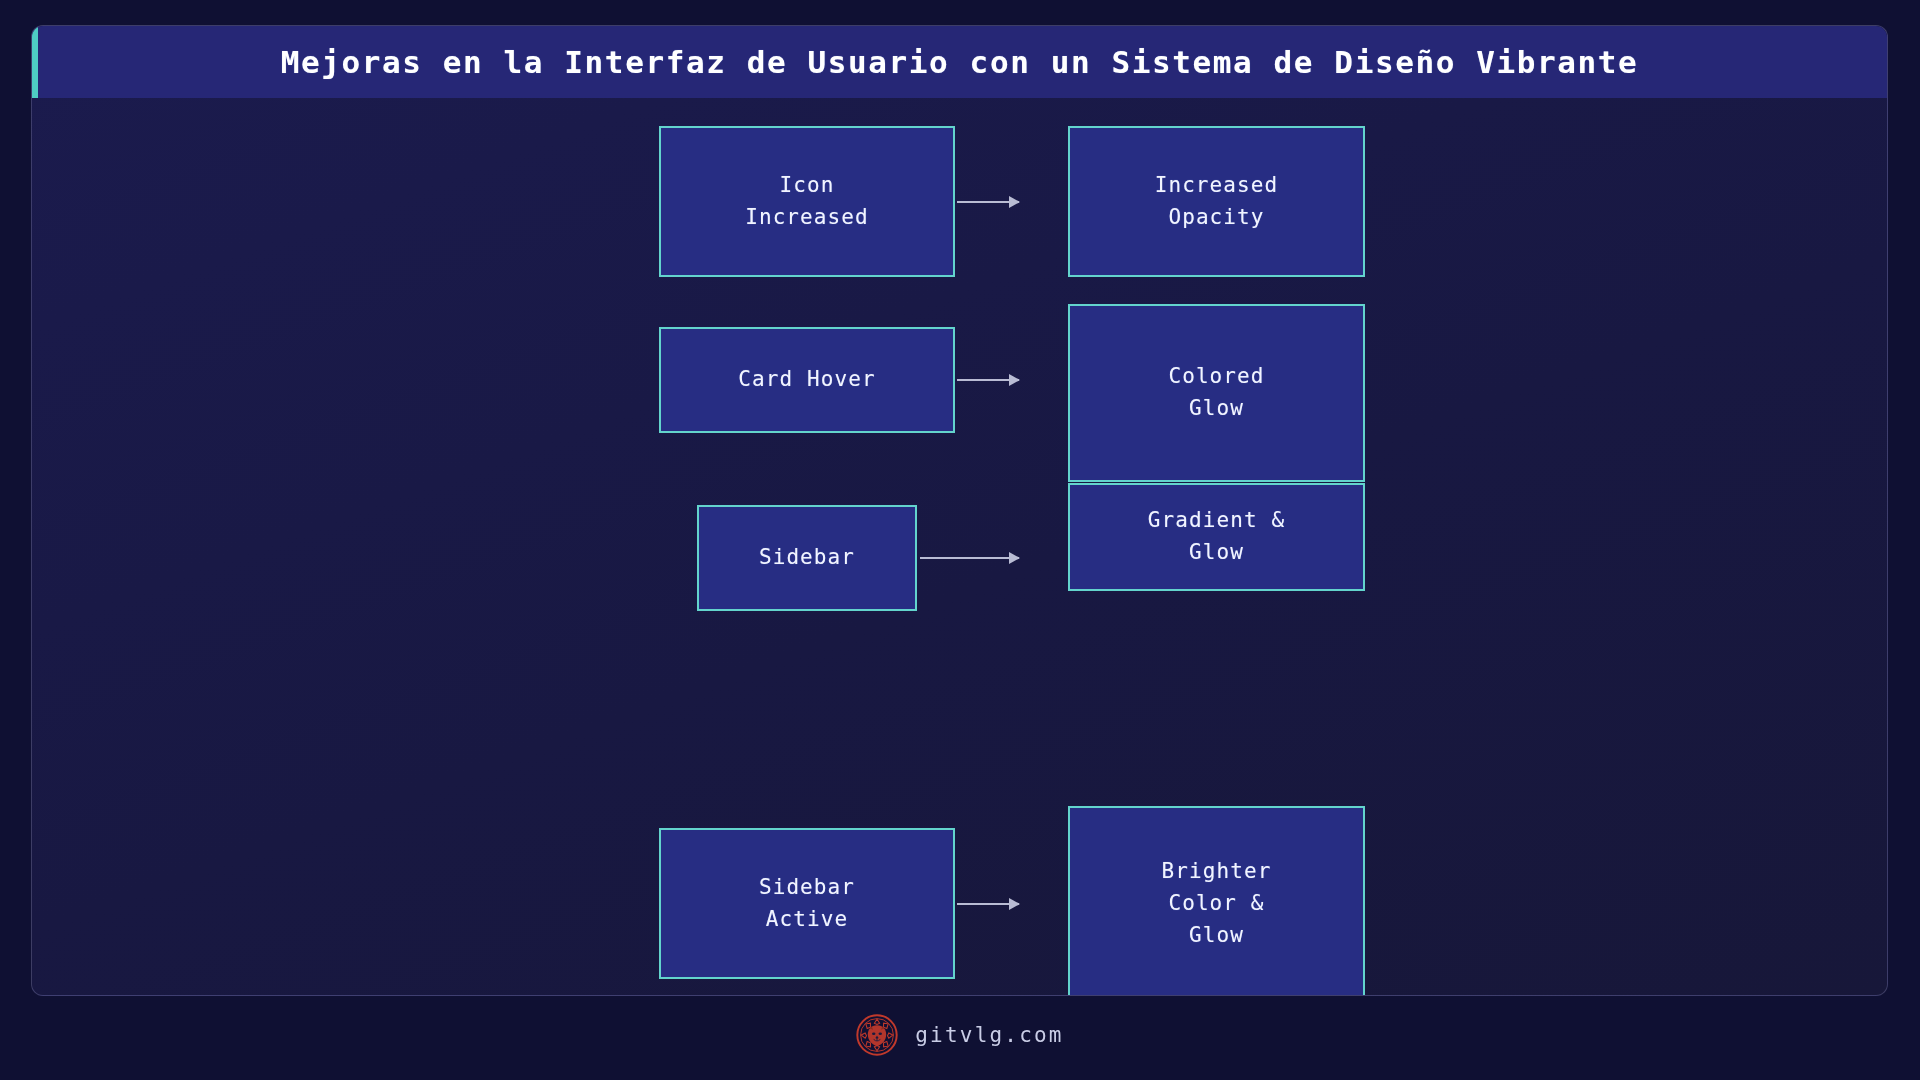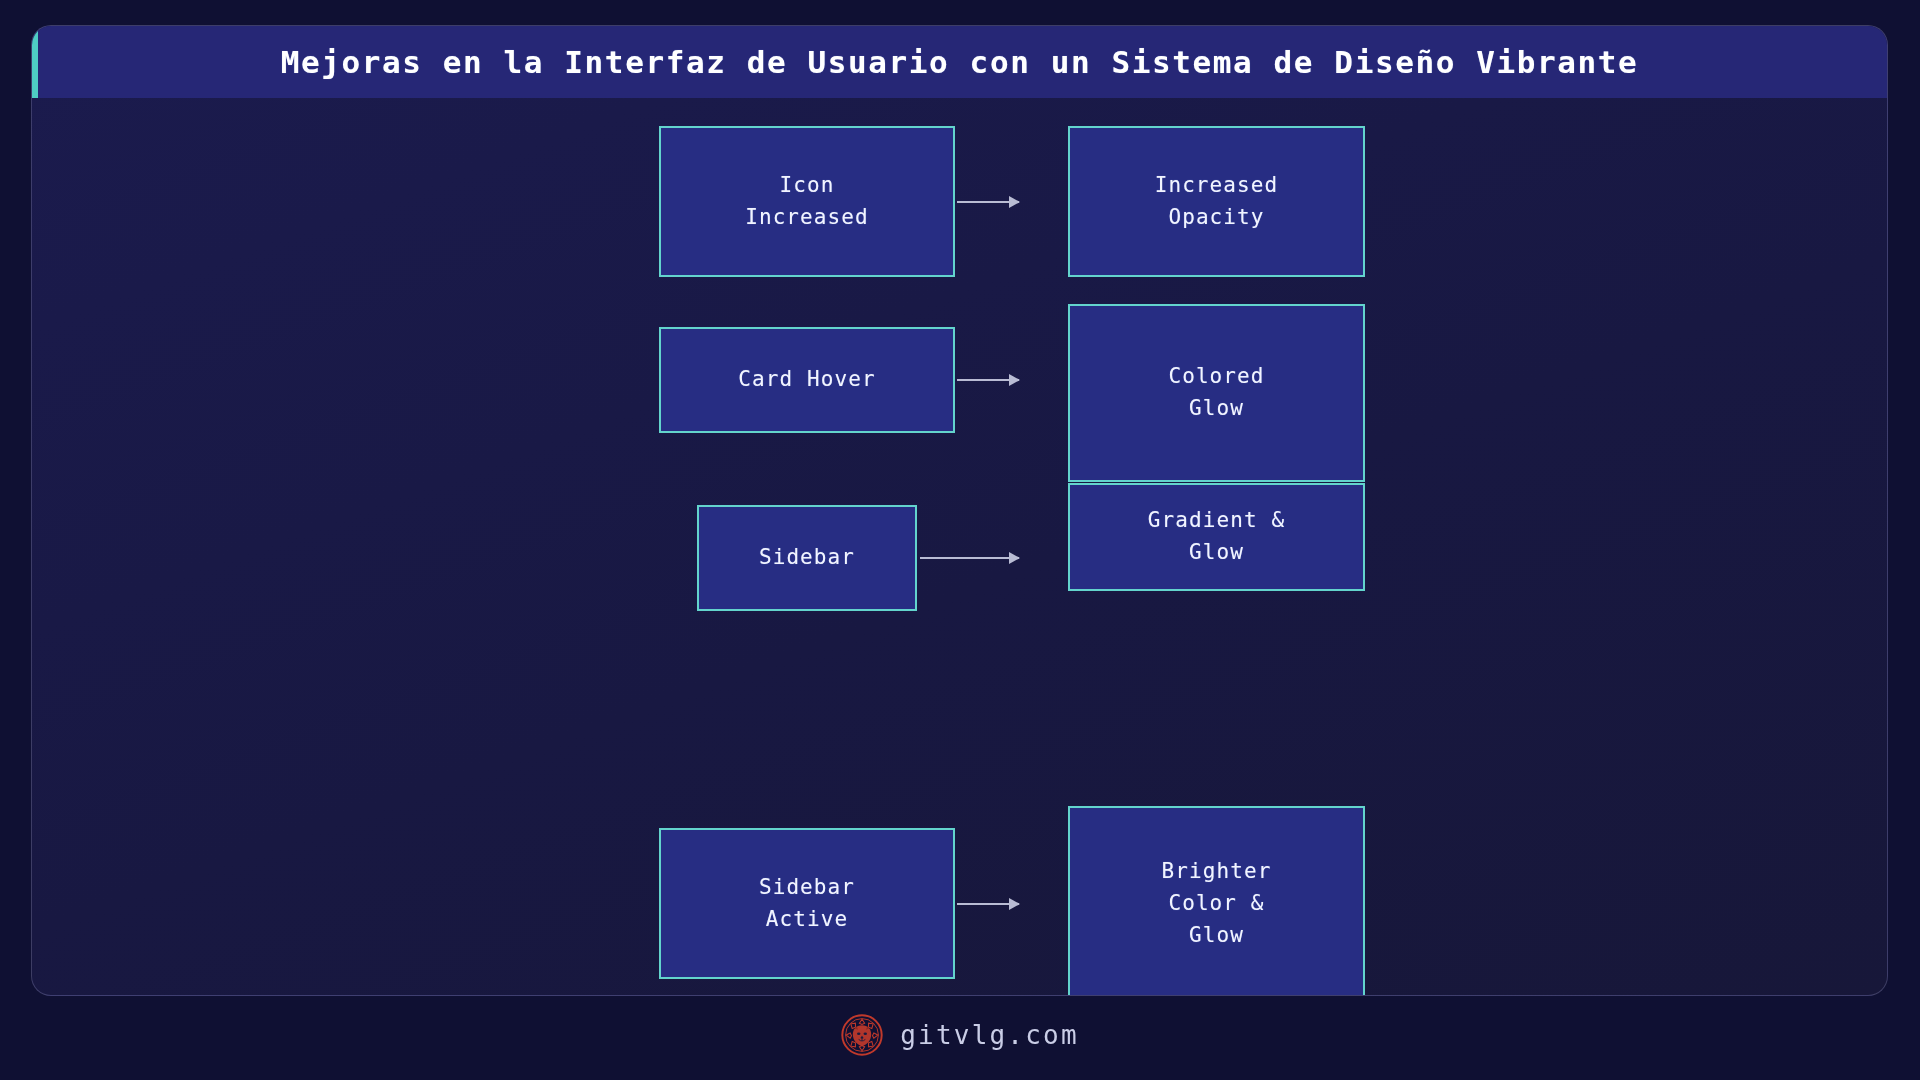--- a/index.html
+++ b/index.html
@@ -17,21 +17,21 @@
     position:relative;
   }
 
   
   .card {
     position:absolute;
     left:31px;
     top:25px;
     width:1857px;
     height:971px;
-    border-radius:20px;
+    border-radius:12px;
     background:linear-gradient(160deg,#1b1b4e 0%,#181842 55%,#171739 100%);
     border:1px solid rgba(150,150,200,0.30);
     overflow:hidden;
   }
 
   
   .header {
     position:absolute;
     left:0;
     top:0;
@@ -128,21 +128,21 @@
     justify-content:center;
     gap:17px;
   }
   .footer-logo {
     width:42px;
     height:42px;
     flex:0 0 42px;
   }
   .footer-text {
     color:#c9cde6;
-    font-size:26px;
+    font-size:21px;
     letter-spacing:2.2px;
   }
 </style>
 </head>
 <body>
 
 <div class="card">
 
   <div class="header">
     <div class="header-accent"></div>

